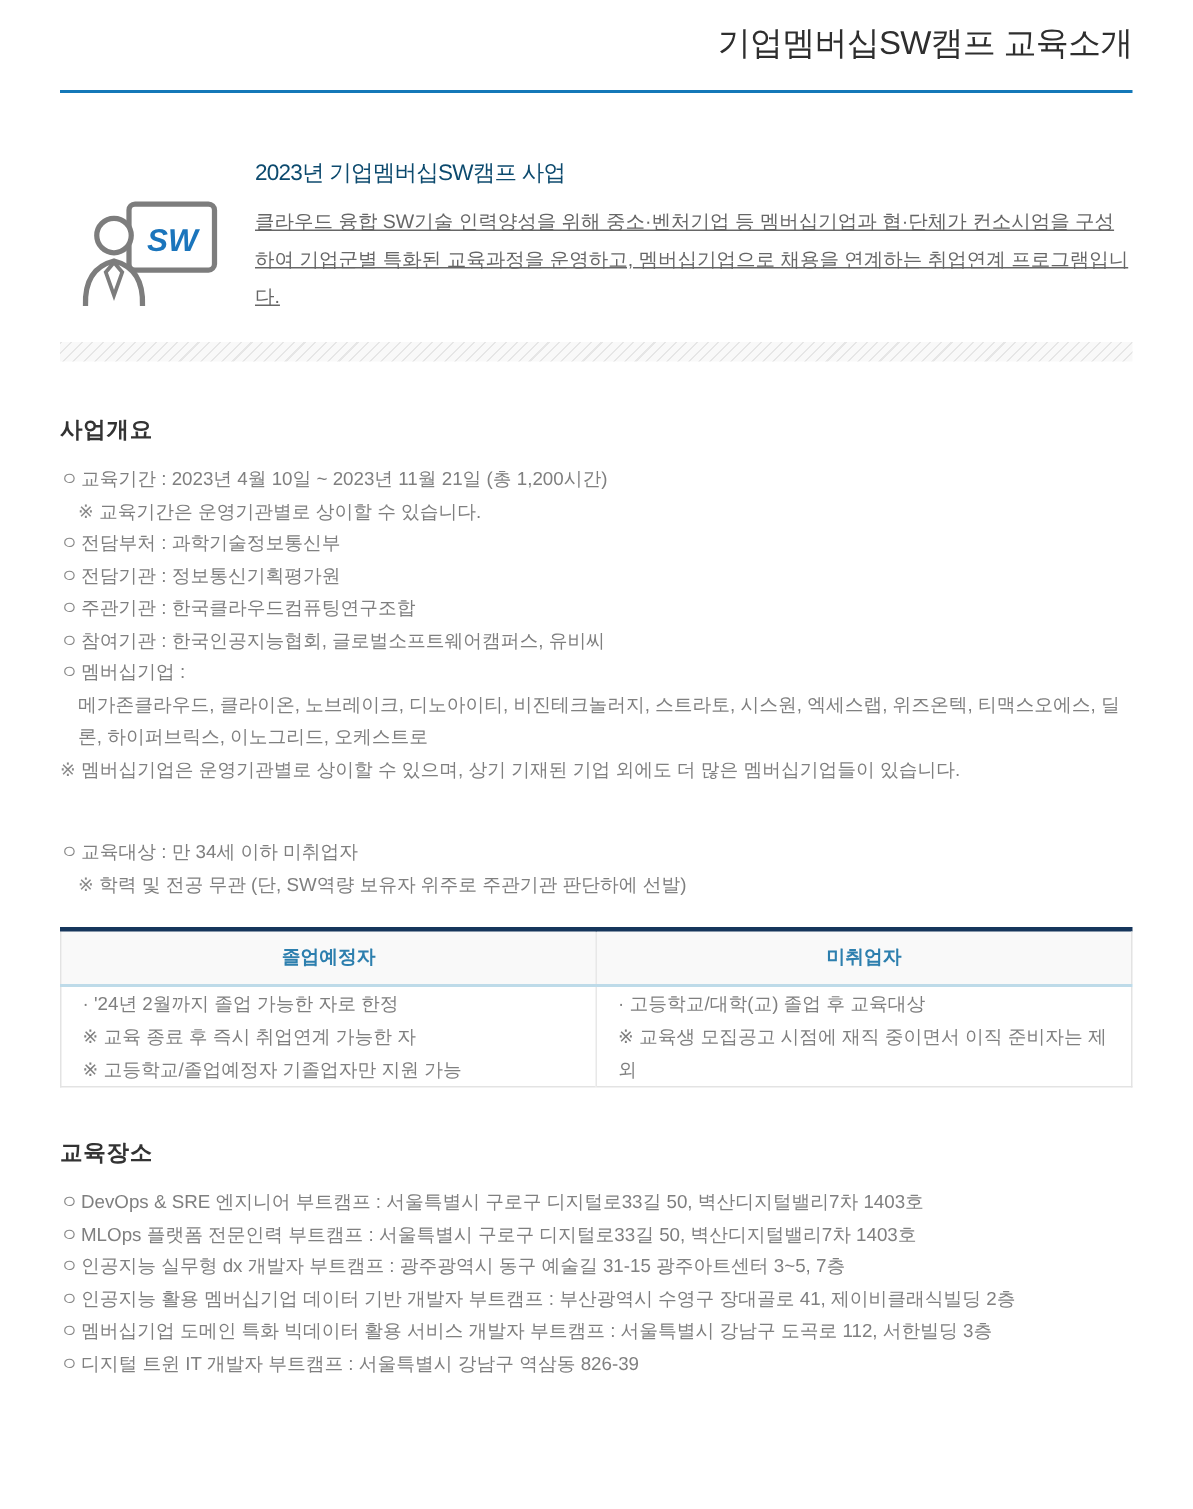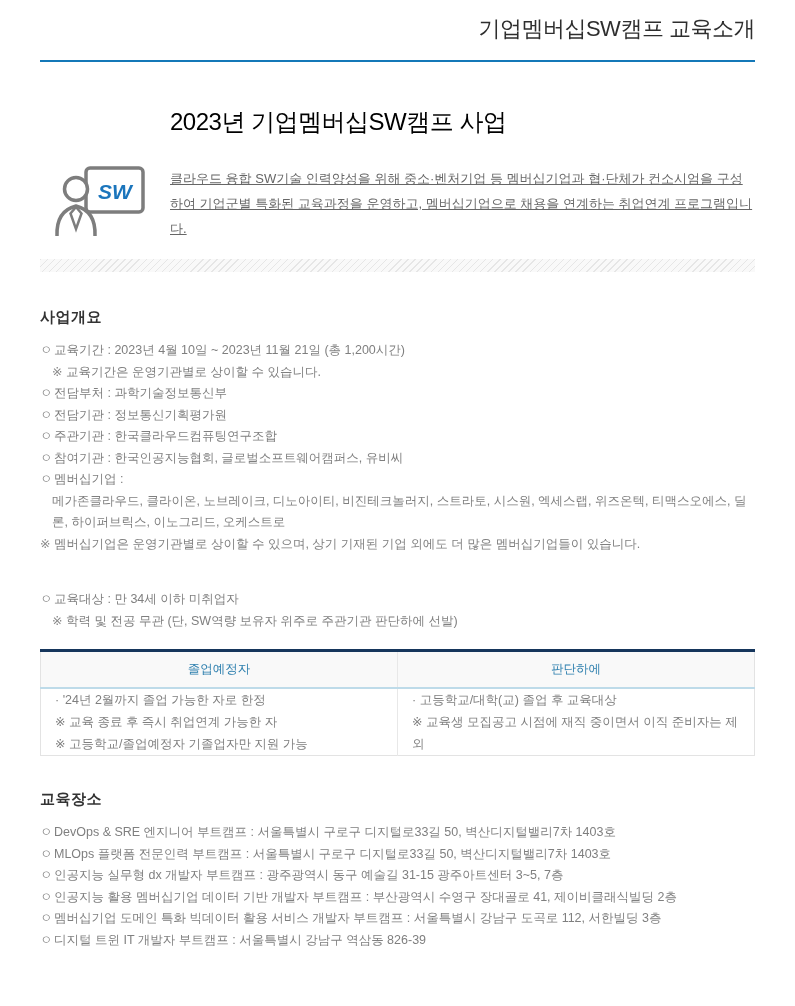--- a/index.html
+++ b/index.html
@@ -16,22 +16,22 @@
     font-size:22px;font-weight:500;color:#2e2e2e;
     margin:4px 0 0 0;letter-spacing:-0.5px;text-align:right;
   }
   .title-rule{height:2px;background:#1478b8;margin-top:16px;}
 
   
   .intro{display:flex;margin-top:42px;align-items:flex-end;}
   .intro-icon{flex:0 0 92px;margin-left:14px;}
   .intro-body{margin-left:24px;flex:1;}
   .intro-heading{
-    font-size:24px;font-weight:400;color:#000000;
-    margin:2px 0 28px 0;letter-spacing:-0.5px;
+    font-size:15px;font-weight:400;color:#0c4a6e;
+    margin:2px 0 10px 0;letter-spacing:-0.5px;
   }
   .intro-desc{font-size:13px;color:#666;line-height:25px;text-decoration:underline;}
 
   
   .stripes{
     height:13px;margin-top:18px;
     background:repeating-linear-gradient(135deg,#e6e6e6 0,#e6e6e6 1px,#f9f9f9 1px,#f9f9f9 5px);
   }
 
   
@@ -50,21 +50,21 @@
   .item .txt{flex:1;}
   .item.indent{padding-left:12px;}
 
   
   .elig-table{
     width:100%;border-collapse:collapse;margin-top:17px;
     border:1px solid #e3e3e3;border-top:3px solid #16365c;
     table-layout:fixed;
   }
   .elig-table th{
-    background:#f9f9f9;color:#2d7fae;font-size:12.5px;font-weight:400;
+    background:#f9f9f9;color:#2d7fae;font-size:12.5px;font-weight:700;
     padding:9px 0;border-bottom:2px solid #bedbe9;
   }
   .elig-table th + th{border-left:1px solid #e8e8e8;}
   .elig-table td{
     width:50%;vertical-align:top;padding:0 14px;
     font-size:12.5px;color:#7f7f7f;line-height:22px;background:#fff;
   }
   .elig-table td + td{border-left:1px solid #e8e8e8;}
 </style>
 </head>
@@ -143,21 +143,21 @@
       <div class="item indent">
         <span class="bullet">※</span>
         <span class="txt">학력 및 전공 무관 (단, SW역량 보유자 위주로 주관기관 판단하에 선발)</span>
       </div>
     </div>
 
     <table class="elig-table">
       <thead>
         <tr>
           <th>졸업예정자</th>
-          <th>판단하에</th>
+          <th>미취업자</th>
         </tr>
       </thead>
       <tbody>
         <tr>
           <td>
             <div>· '24년 2월까지 졸업 가능한 자로 한정</div>
             <div>※ 교육 종료 후 즉시 취업연계 가능한 자</div>
             <div>※ 고등학교/졸업예정자 기졸업자만 지원 가능</div>
           </td>
           <td>

